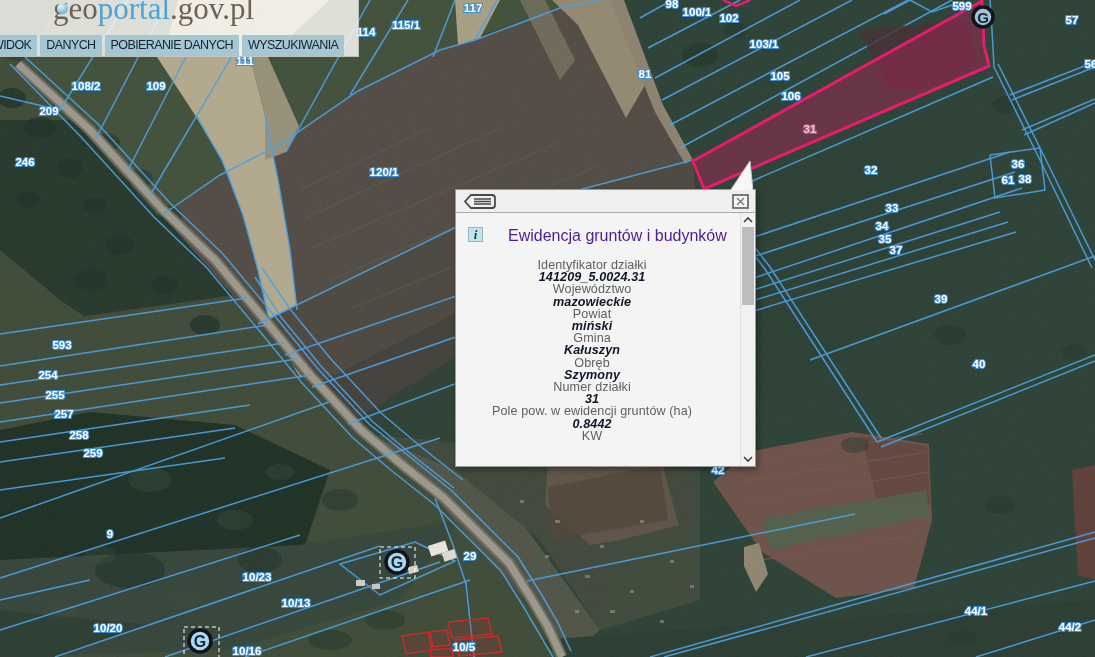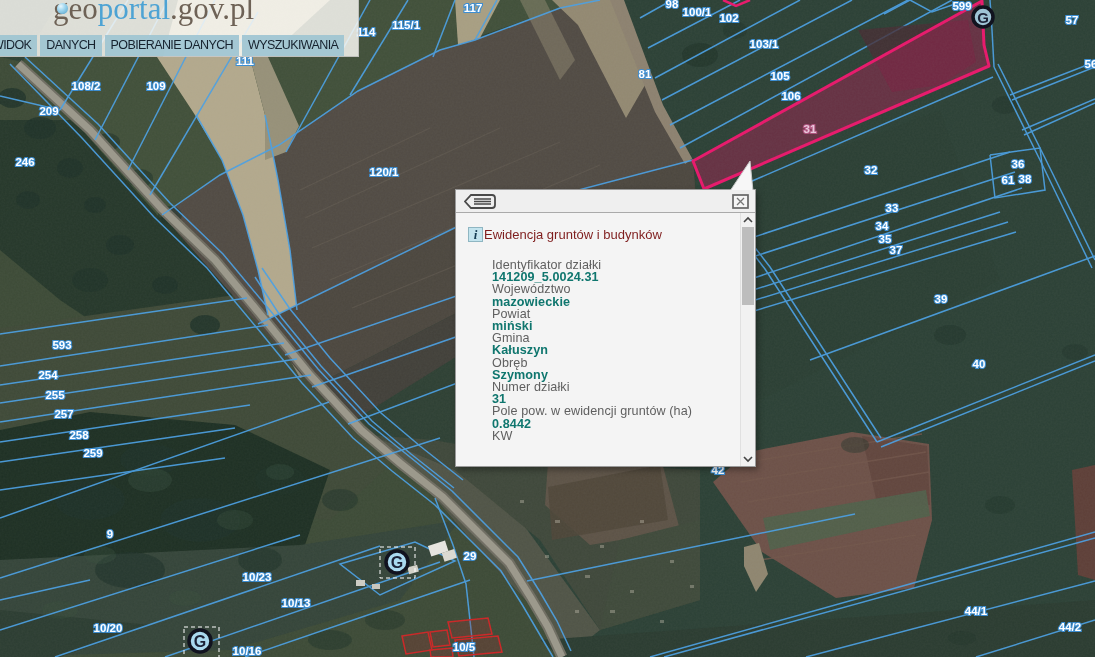--- a/index.html
+++ b/index.html
@@ -11,24 +11,24 @@
 #logo .blue{color:#4da3d4;}
 #menu{position:absolute;left:0px;top:35px;height:21px;white-space:nowrap;}
 #menu span{display:inline-block;padding:3px 6px 4px;margin-right:3px;background:rgba(158,196,210,0.92);color:#16222e;font-size:12.5px;letter-spacing:-0.6px;vertical-align:top;}
 #menu span.first{margin-left:-14px;}
 #globe{position:absolute;left:57px;top:3px;width:11px;height:11px;border-radius:50%;background:radial-gradient(circle at 35% 30%, #e8f6fc 0%, #9fd6ef 40%, #4f9fc8 100%);}
 
 #popup{position:absolute;left:455px;top:189px;width:299px;height:276px;background:#f4f4f4;border:1px solid #9a9a9a;box-shadow:2px 3px 6px rgba(0,0,0,0.35);}
 #popuphead{position:absolute;left:0;top:0;right:0;height:22px;background:#efefef;border-bottom:1px solid #aaa;}
 #scroll{position:absolute;right:0;top:23px;width:14px;bottom:0;background:#f1f1f1;border-left:1px solid #e0e0e0;}
 #thumb{position:absolute;left:1px;right:1px;top:14px;height:78px;background:#bdbdbd;}
-#ptitle{position:absolute;left:28px;top:37px;font-size:13px;color:#7f1d1d;}
+#ptitle{position:absolute;left:52px;top:37px;font-size:16px;color:#4c1d95;}
 #iicon{position:absolute;left:12px;top:37px;width:13px;height:13px;background:#c3e4ee;border:1px solid #8fb6c2;color:#143c52;font-family:"Liberation Serif",serif;font-size:13px;font-weight:bold;font-style:italic;text-align:center;line-height:13px;}
-#plist{position:absolute;left:36px;top:69px;font-size:12.6px;line-height:12.2px;color:#5f5f5f;letter-spacing:0.1px;}
-#plist b{color:#0f766e;}
+#plist{position:absolute;left:36px;top:69px;font-size:12.6px;line-height:12.2px;color:#5f5f5f;letter-spacing:0.1px;text-align:center;}
+#plist b{color:#0f172a;font-style:italic;}
 </style>
 </head>
 <body>
 <div id="stage">
 <svg id="map" width="1095" height="657" viewBox="0 0 1095 657">
 
   <rect x="0" y="0" width="1095" height="657" fill="#2e4034"></rect>
   <g id="fields" stroke="none">
 
     <polygon points="0,57 22,62 160,218 270,330 361,430 433,496 490,562 532,607 566,657 0,657" fill="#3d4b37"></polygon>

